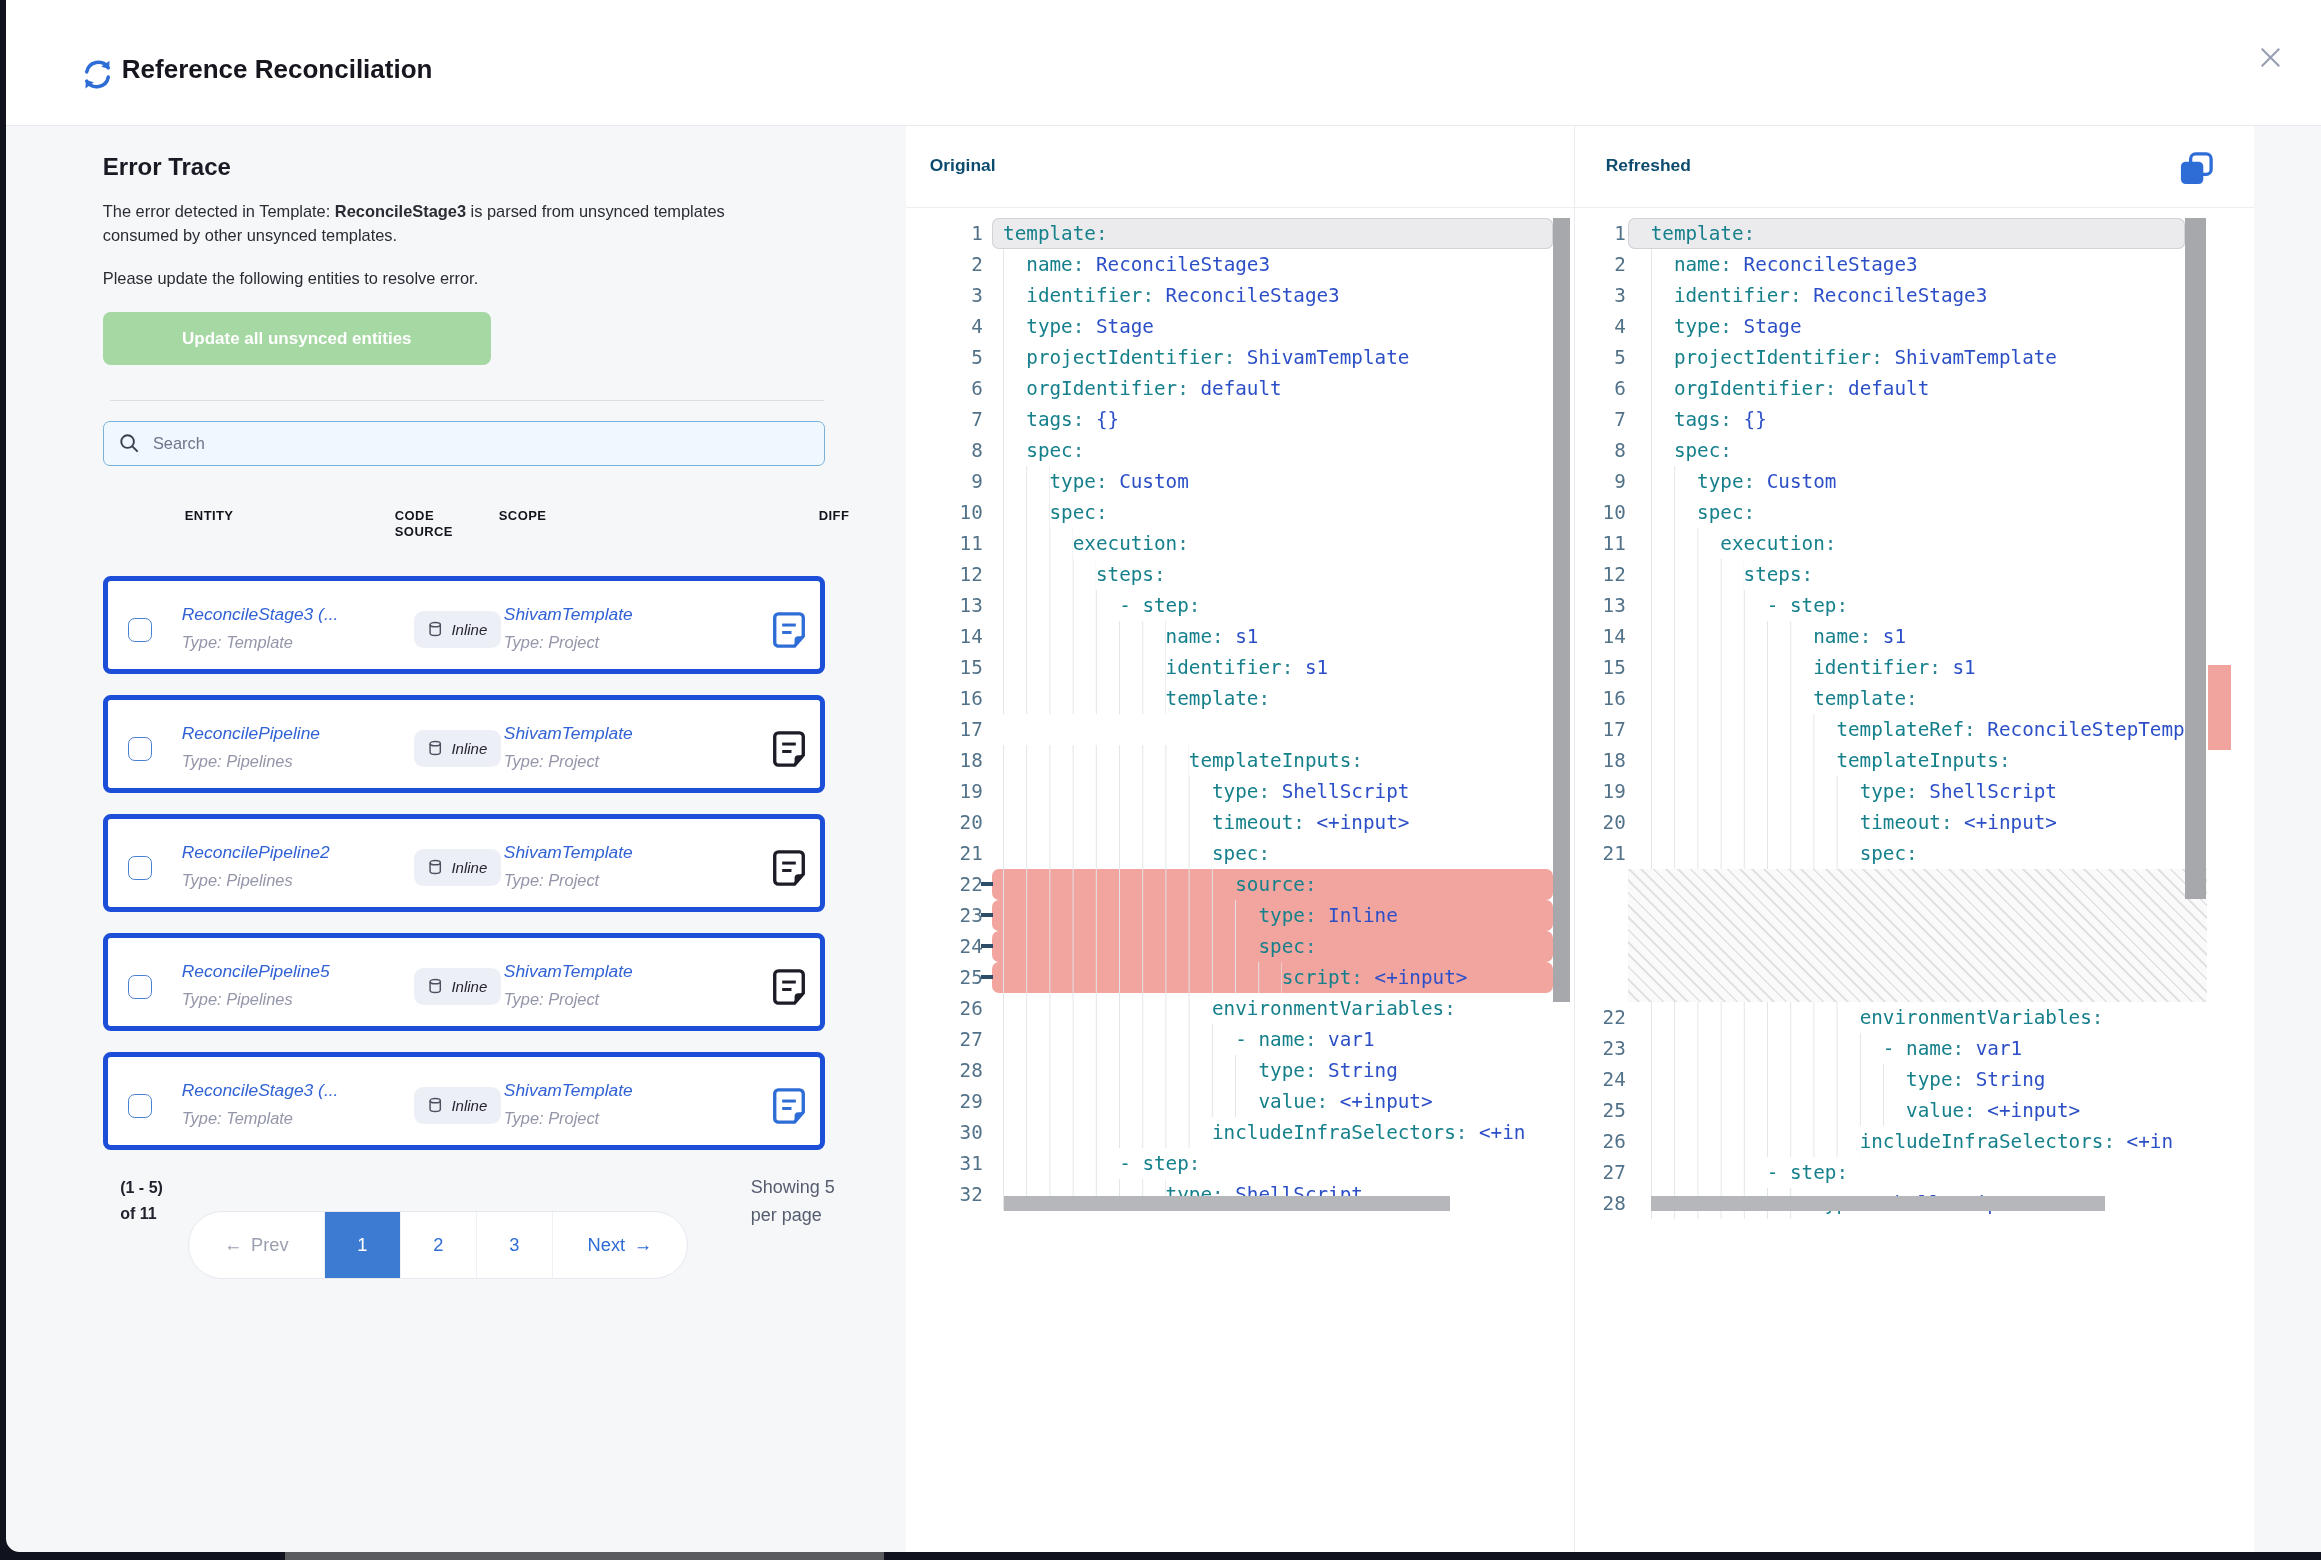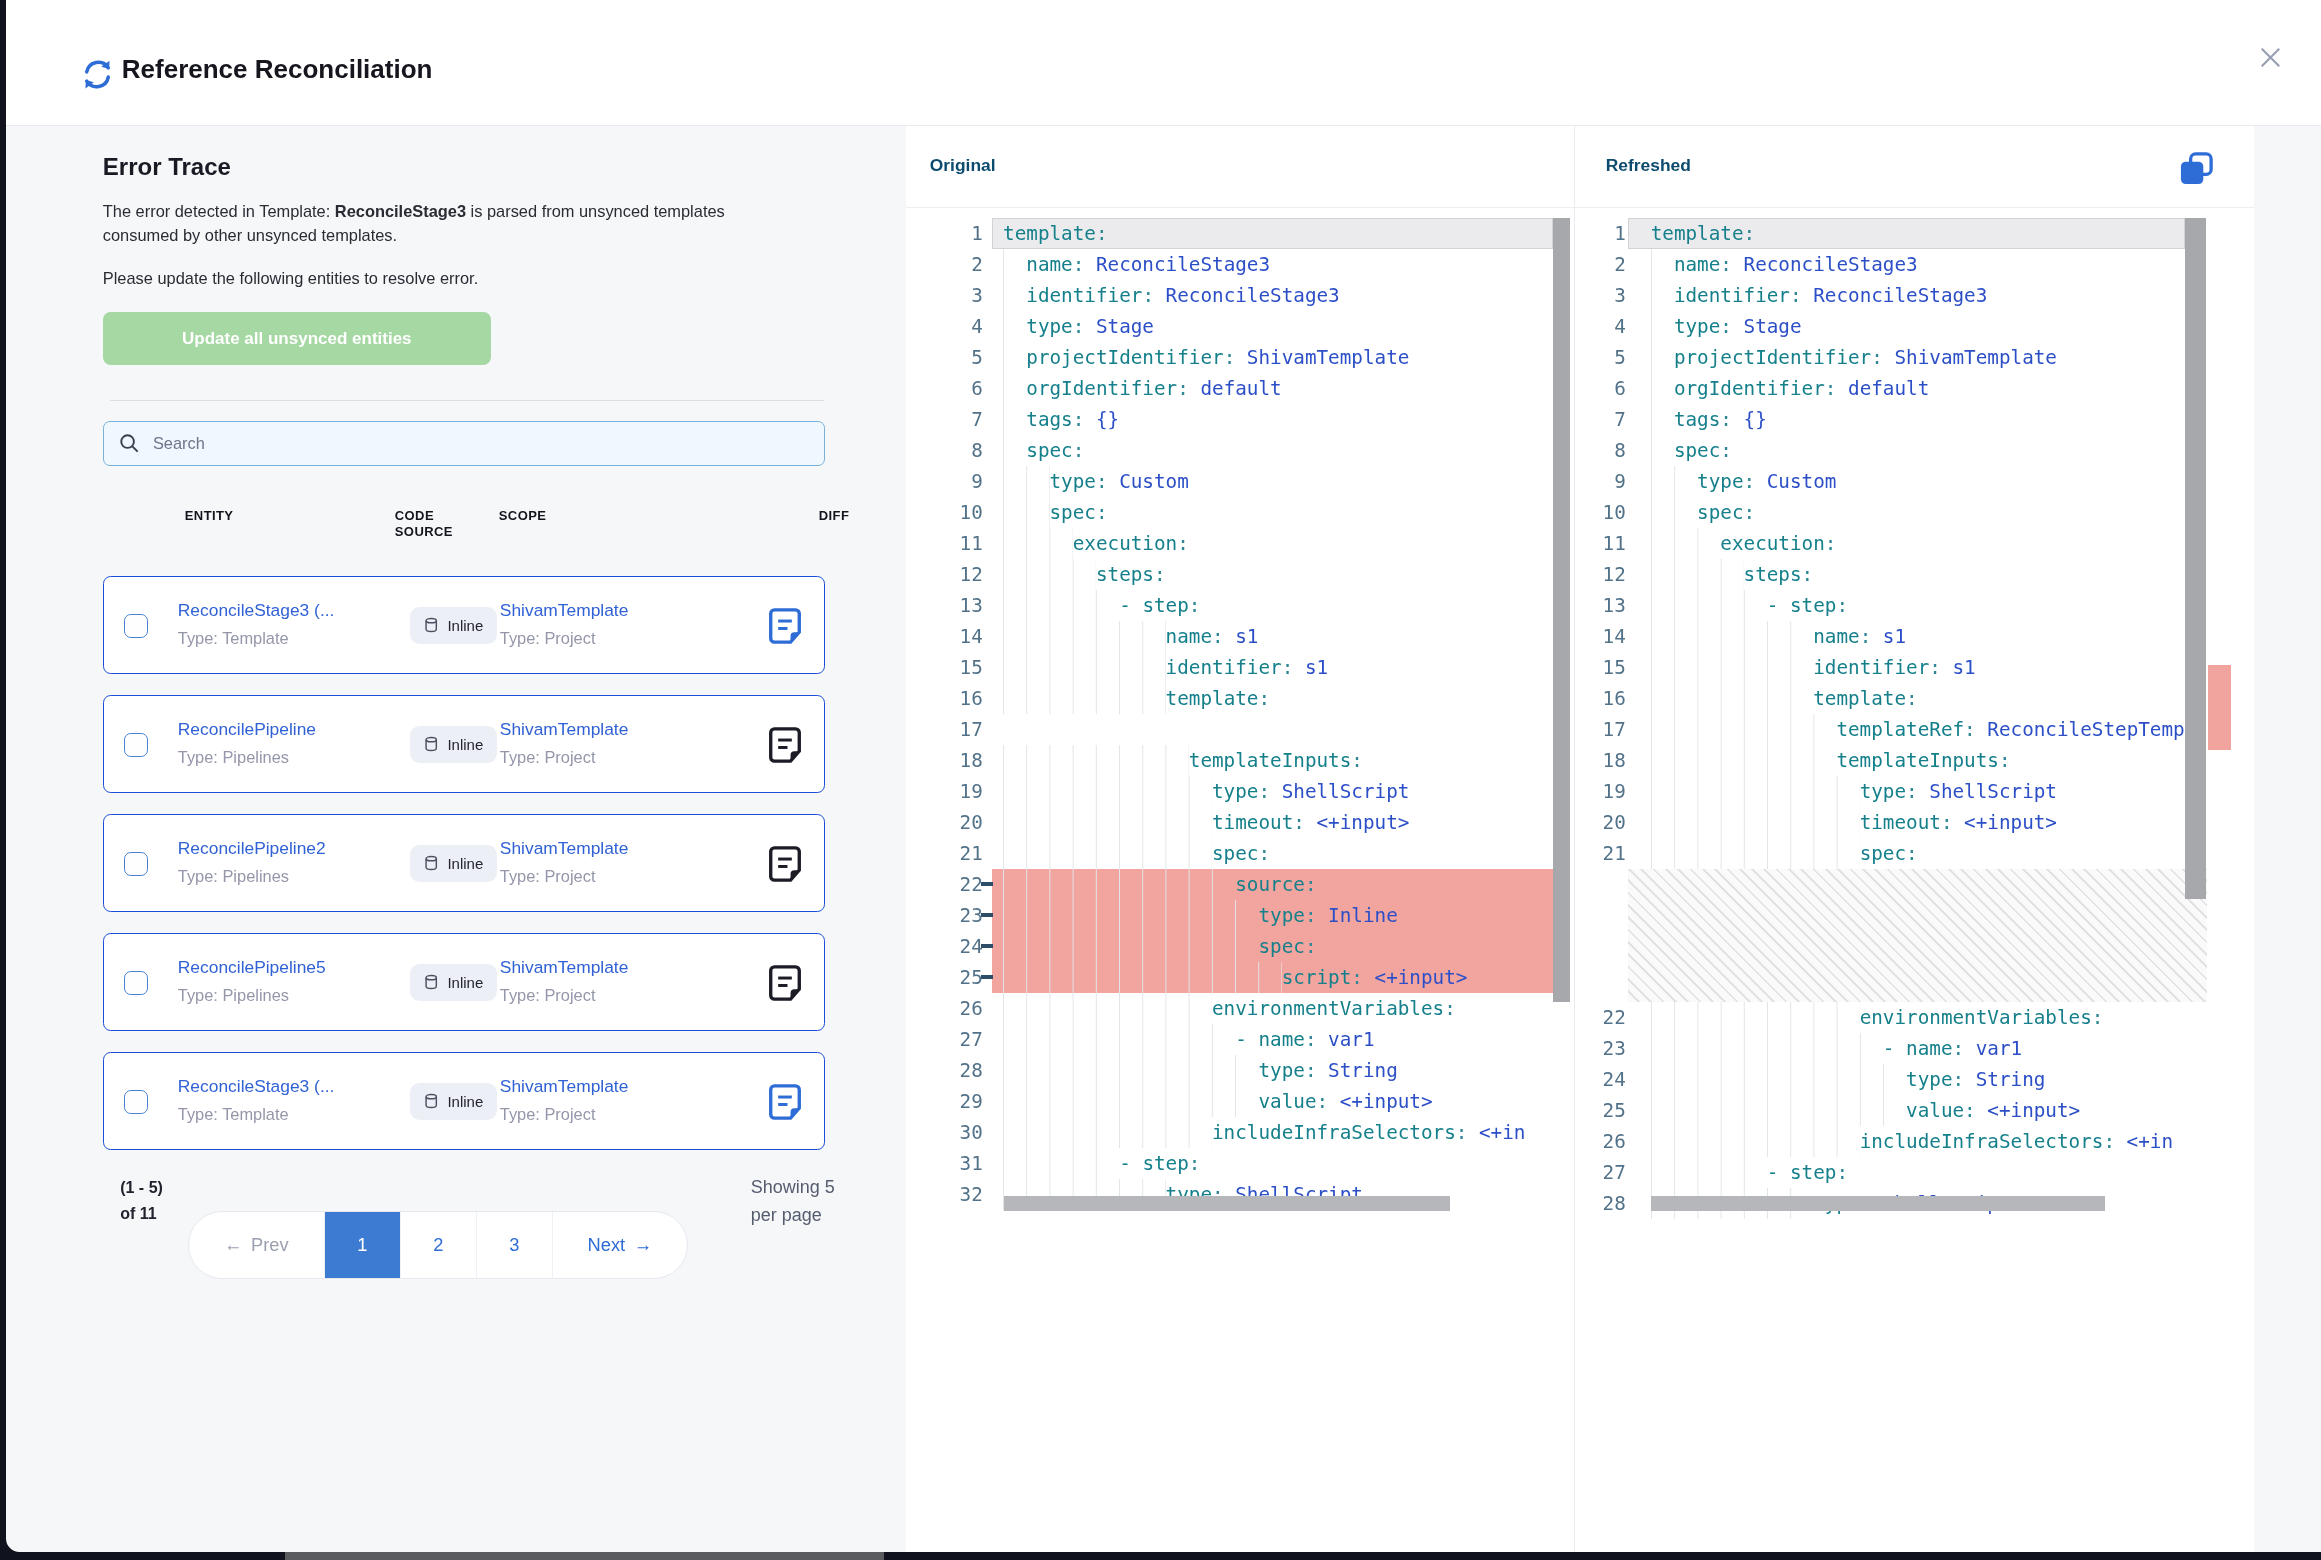--- a/index.html
+++ b/index.html
@@ -42,21 +42,21 @@
 
   .thead span { position:absolute; top:382px; font-size:13px; font-weight:700;
                 letter-spacing:0.4px; color:#14141e; line-height:16.4px; }
   .th-entity { left:82px; }
   .th-source { left:292px; width:73px; }
   .th-scope  { left:396px; }
   .th-diff   { left:700px;padding-left:16px; }
 
   .rows { position:absolute; left:0; top:450px; width:722px; }
   .row-card { position:relative; width:722px; height:98px; background:#fff;
-              border:1px solid #1d4ed8; border-radius:7.7px; margin-bottom:21px; }
+              border:5px solid #1d4ed8; border-radius:7.7px; margin-bottom:21px;font-style:italic; }
   .cb { position:absolute; left:20px; top:37px; width:24px; height:24px;
         border:1.5px solid #4a80d1; border-radius:6.8px; background:#fefeff; cursor:pointer; }
   .cell-entity { position:absolute; left:74px; top:23px; width:217px; }
   .cell-scope  { position:absolute; left:396px; top:23px; width:222px; }
   .ename { font-size:17.4px; color:#3061d5; font-weight:500; white-space:nowrap;
            overflow:hidden; cursor:pointer; }
   .etype { font-size:16.4px; color:#9496a9; margin-top:8px; }
   .badge { position:absolute; left:306px; top:30px; height:37px; padding:0 13.5px;
            background:#edeff7; border-radius:9.7px; display:inline-flex;
            align-items:center; gap:7.7px; font-size:15px; color:#24242e; }
@@ -90,21 +90,21 @@
 
   .pane { position:absolute; top:82px; height:1345px; padding-top:9.7px; overflow:hidden; }
   .orig-pane { left:0; width:668px; }
   .ref-pane  { left:669px; width:679px; }
 
   .line { display:flex; height:31px; font-family:"DejaVu Sans Mono", monospace;
           font-size:19.3px; line-height:31px; }
   .num { flex:none; width:77px; text-align:right; color:#527289; position:relative; }
   .ref-pane .num { width:51px; }
   .line-body { flex:1; margin-left:9.7px; padding-left:10.6px; margin-right:21px;
-               white-space:pre; overflow:hidden; }
+               white-space:pre; overflow:hidden;border-radius:7px; }
   .ref-pane .line-body { margin-left:1.9px; padding-left:23px; margin-right:69px; }
   .first .line-body { background:#ebebee; box-shadow: inset 0 0 0 1px #d2d3d7; }
   .rm .line-body { background:#f2a59f; }
   .rm .num::after { content:""; position:absolute; right:-10.6px; top:13.5px;
                     width:12.6px; height:3.9px; background:#2e4d68; }
   .ind { display:inline-block; height:31px; vertical-align:top;
          background-image:linear-gradient(to right, #e3e4e7 1px, transparent 1px);
          background-size:2ch 100%; }
   .tk { color:#15808b; }
   .tp { color:#2f8796; }

